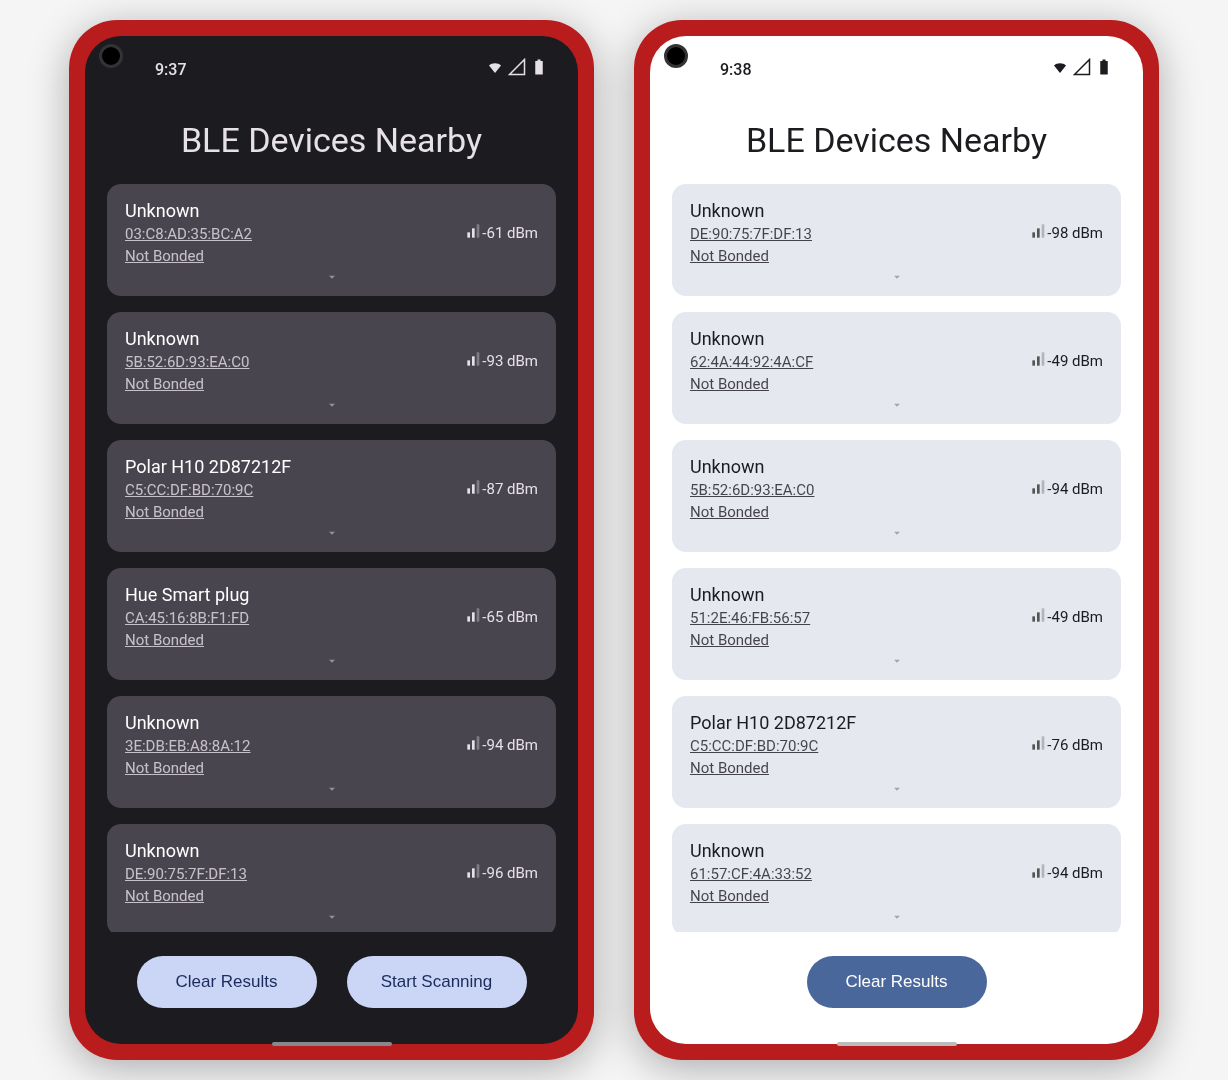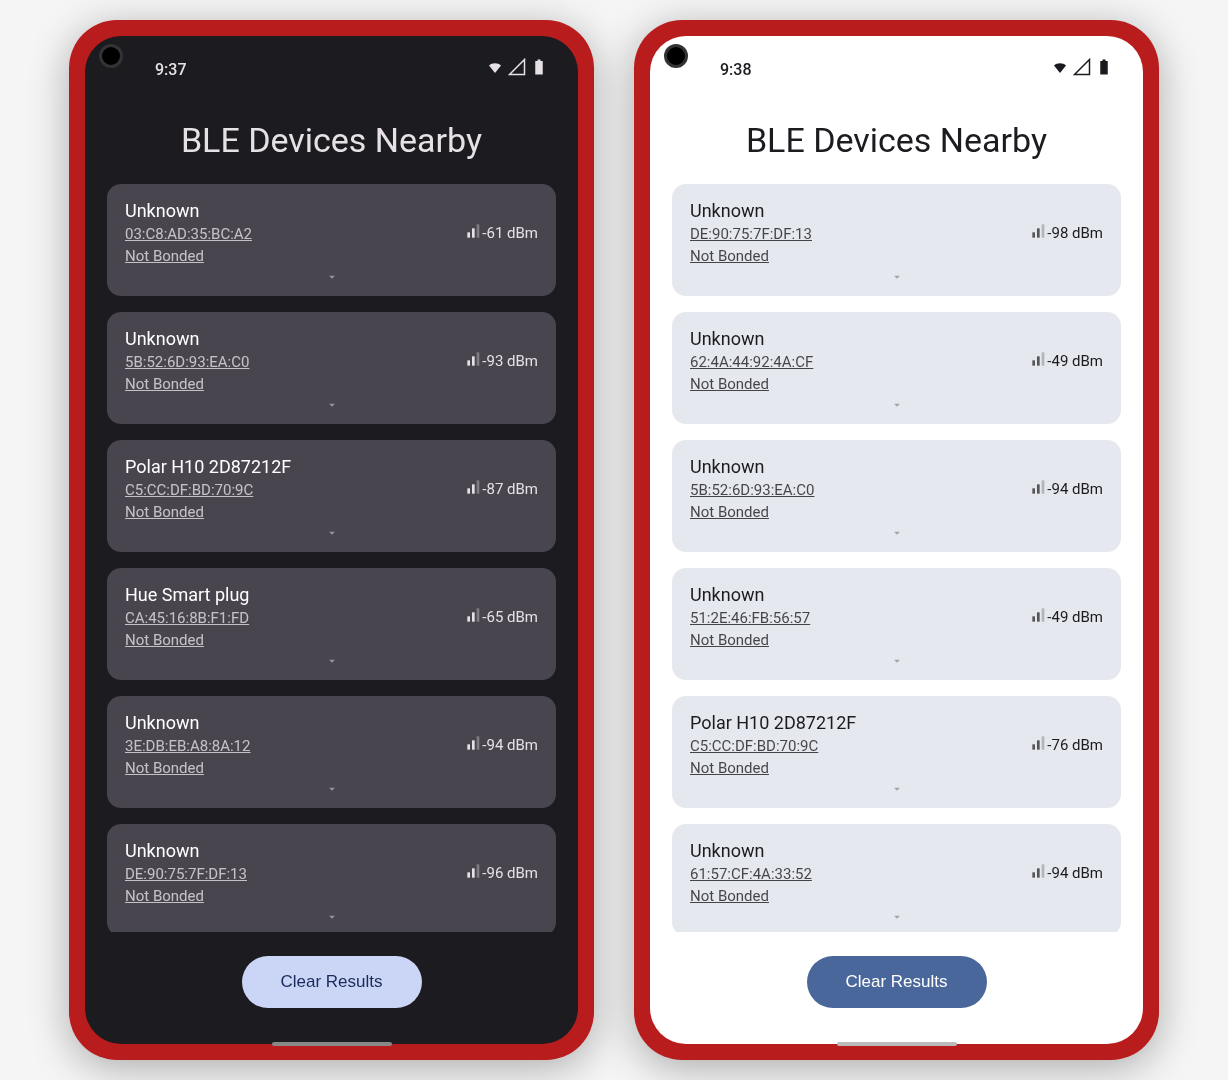--- a/index.html
+++ b/index.html
@@ -293,20 +293,21 @@
             </div>
           </div>
           <div class="chevron"><svg viewBox="0 0 24 24">
               <path d="M7 10l5 5 5-5z"></path>
             </svg></div>
         </div>
         <div class="device-card partial"></div>
       </div>
     <div class="button-bar">
       <button class="btn">Clear Results</button>
+      <button class="btn">Start Scanning</button>
     </div>
   </div>
 </div>
 
 <div class="phone-frame light">
   <div class="camera"></div>
   <div class="screen">
     <div class="status-bar">
       <span>9:38</span>
       <div class="status-icons">

